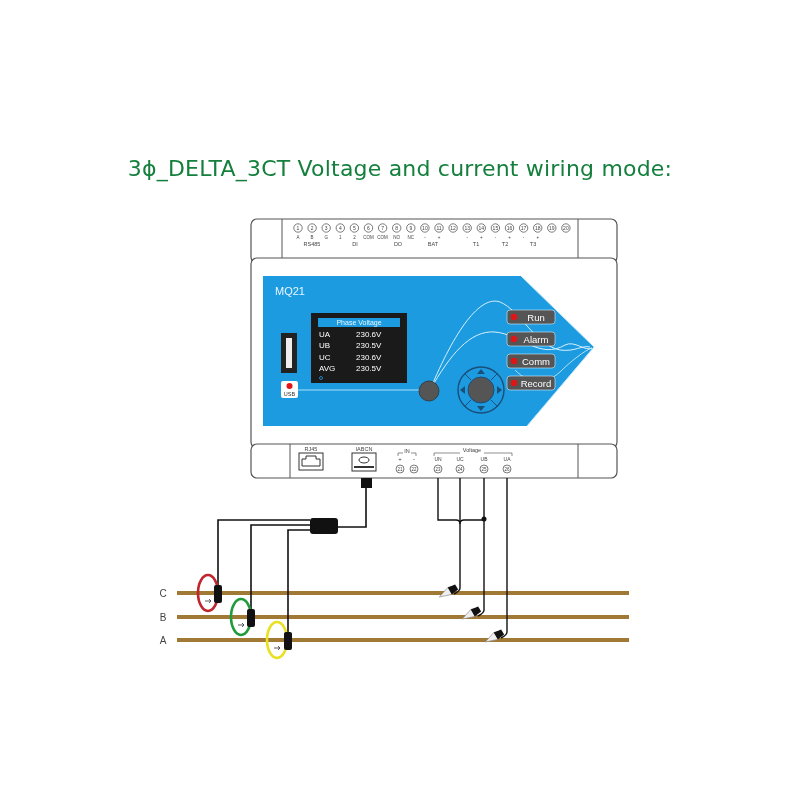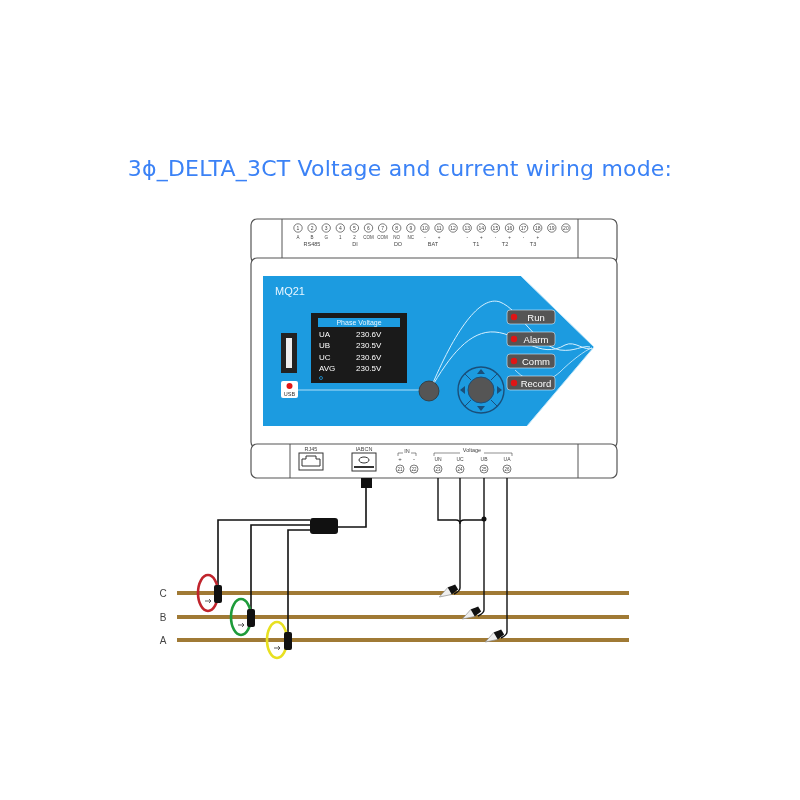--- a/index.html
+++ b/index.html
@@ -1,17 +1,17 @@
 <!DOCTYPE html>
 <html><head>
 <meta charset="utf-8">
 <style>
   html,body{margin:0;padding:0;background:#fff;}
   body{width:800px;height:800px;position:relative;overflow:hidden;font-family:"Liberation Sans",sans-serif;}
-  .title{position:absolute;left:0;width:800px;top:156px;text-align:center;font-family:"DejaVu Sans",sans-serif;font-size:22px;color:#3b82f6;letter-spacing:0.2px;}
+  .title{position:absolute;left:0;width:800px;top:156px;text-align:center;font-family:"DejaVu Sans",sans-serif;font-size:22px;color:#15803d;letter-spacing:0.2px;}
   svg{position:absolute;left:0;top:0;}
   .t{font-family:"Liberation Sans",sans-serif;}
 </style>
 </head>
 <body>
 
 <div class="title">3ϕ_DELTA_3CT Voltage and current wiring mode:</div>
 
 <svg width="800" height="800" viewBox="0 0 800 800">
 

